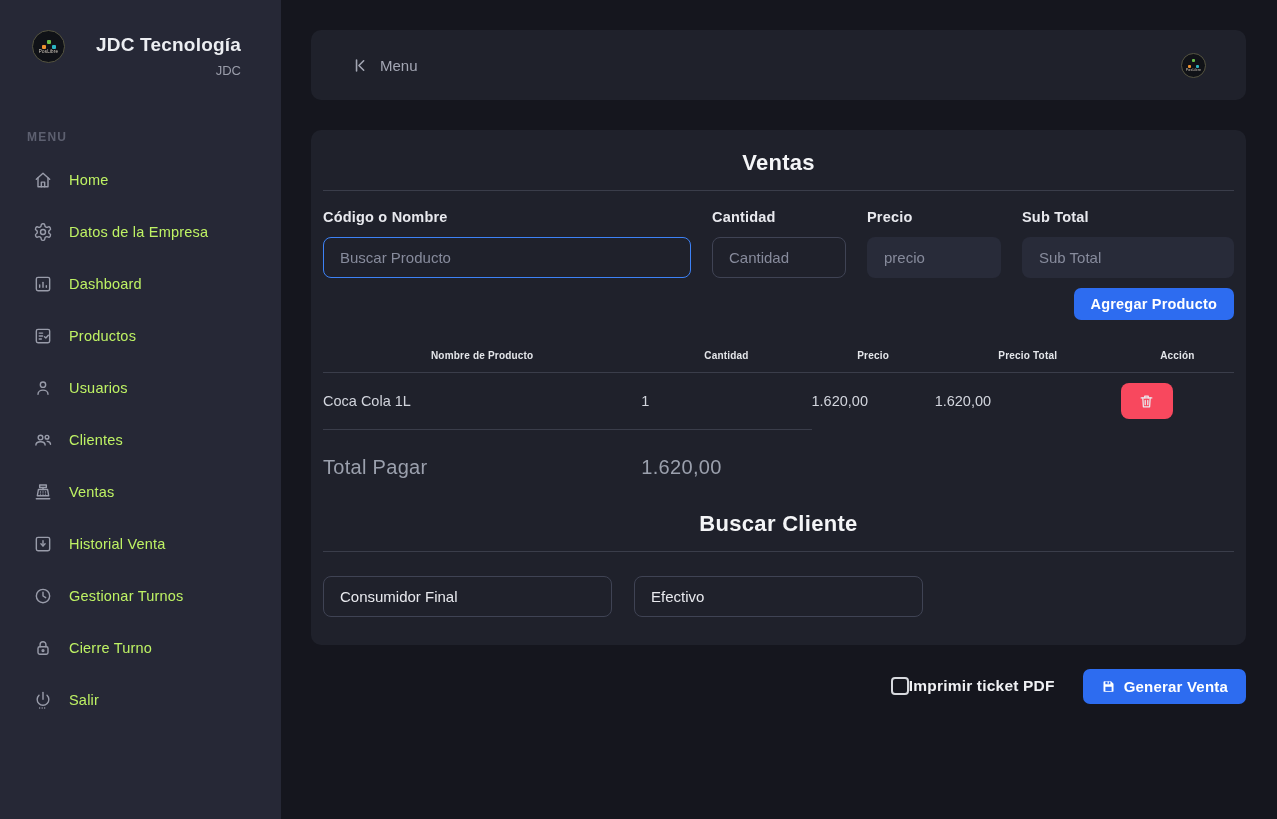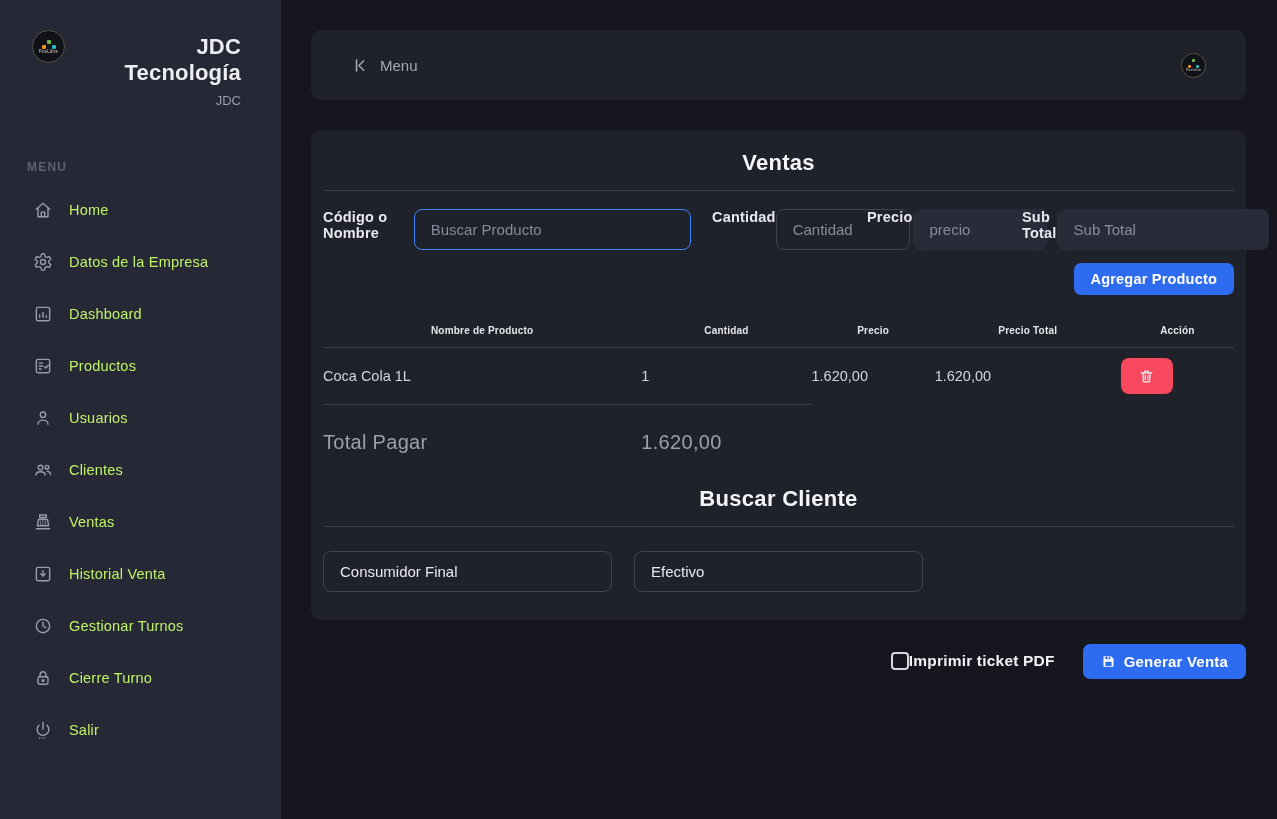--- a/index.html
+++ b/index.html
@@ -7,21 +7,21 @@
   body {
     font-family:"Liberation Sans", sans-serif;
     background:#15161e;
     color:#e6e7eb;
     display:flex;
   }
   
   .sidebar { width:281px; min-width:281px; background:#262836; height:100%; padding:30px 0 0 0; }
   .brand { display:flex; align-items:flex-start; padding:0 40px 0 32px; gap:12px; }
   .brand-text { flex:1; text-align:right; margin-top:4px; }
-  .brand-title { font-size:22px; font-weight:600; color:#eceef2; letter-spacing:.2px; }
+  .brand-title { font-size:19px; font-weight:600; color:#eceef2; letter-spacing:.2px; }
   .brand-sub { font-size:13px; color:#9a9daa; margin-top:7px; }
   .logo { border-radius:50%; background:#101217; border:1px solid #555441; display:flex; flex-direction:column; align-items:center; justify-content:center; }
   .logo-lg { width:33px; height:33px; }
   .logo-sm { width:25px; height:25px; }
   .logo-dots { display:flex; align-items:flex-end; height:9px; }
   .logo-dots i { display:block; width:4px; height:4px; border-radius:1px; }
   .logo-sm .logo-dots i { width:3px; height:3px; }
   .logo-dots i:nth-child(1){ background:#f0932f; align-self:flex-end; }
   .logo-dots i:nth-child(2){ background:#6abf4b; align-self:flex-start; margin:0 1px; }
   .logo-dots i:nth-child(3){ background:#2bb6c4; align-self:flex-end; }
@@ -36,21 +36,21 @@
   .topbar { height:70px; background:#1f212b; border-radius:10px; display:flex; align-items:center; padding:0 40px; }
   .topbar-left { display:flex; align-items:center; gap:10px; color:#a3a6b3; cursor:pointer; }
   .topbar-left svg { width:19px; height:19px; stroke:#a3a6b3; fill:none; stroke-width:2; stroke-linecap:round; stroke-linejoin:round; }
   .topbar-left span { font-size:15px; }
   .topbar-spacer { flex:1; }
   
   .card { margin-top:30px; background:#1f212b; border-radius:10px; padding:14px 12px 28px 12px; }
   .card-title { text-align:center; font-size:22px; font-weight:700; color:#f4f5f7; letter-spacing:.3px; padding:6px 0 14px 0; }
   .divider { border:none; border-top:1px solid #3a3d4a; height:0; }
   .form-row { display:flex; margin-top:18px; gap:21px; }
-  .field { display:flex; flex-direction:row; }
+  .field { display:flex; flex-direction:column; }
   .field label { font-size:14.5px; font-weight:600; color:#e8e9ee; margin-bottom:12px; letter-spacing:.2px; }
   .inp { height:41px; border-radius:8px; background:transparent; border:1px solid #3f4354; color:#e8e9ee; font-size:15px; padding:0 16px; font-family:"Liberation Sans", sans-serif; outline:none; }
   .inp::placeholder { color:#878b9c; }
   .inp.focused { border:1.5px solid #3d82f6; }
   .inp.filled { background:#282b39; border:1px solid transparent; }
   .w-code { width:368px; } .w-qty { width:134px; } .w-price { width:134px; } .w-sub { width:212px; }
   .actions-row { display:flex; justify-content:flex-end; margin-top:10px; }
   .btn-blue { background:#2d6cf0; border:none; color:#ffffff; font-weight:600; font-size:14.5px; border-radius:7px; height:23px; padding:16px 17px; cursor:pointer; letter-spacing:.2px; font-family:"Liberation Sans", sans-serif; display:flex; align-items:center; gap:8px; }
   
   table.sale-table { width:100%; border-collapse:collapse; margin-top:30px; table-layout:fixed; }

